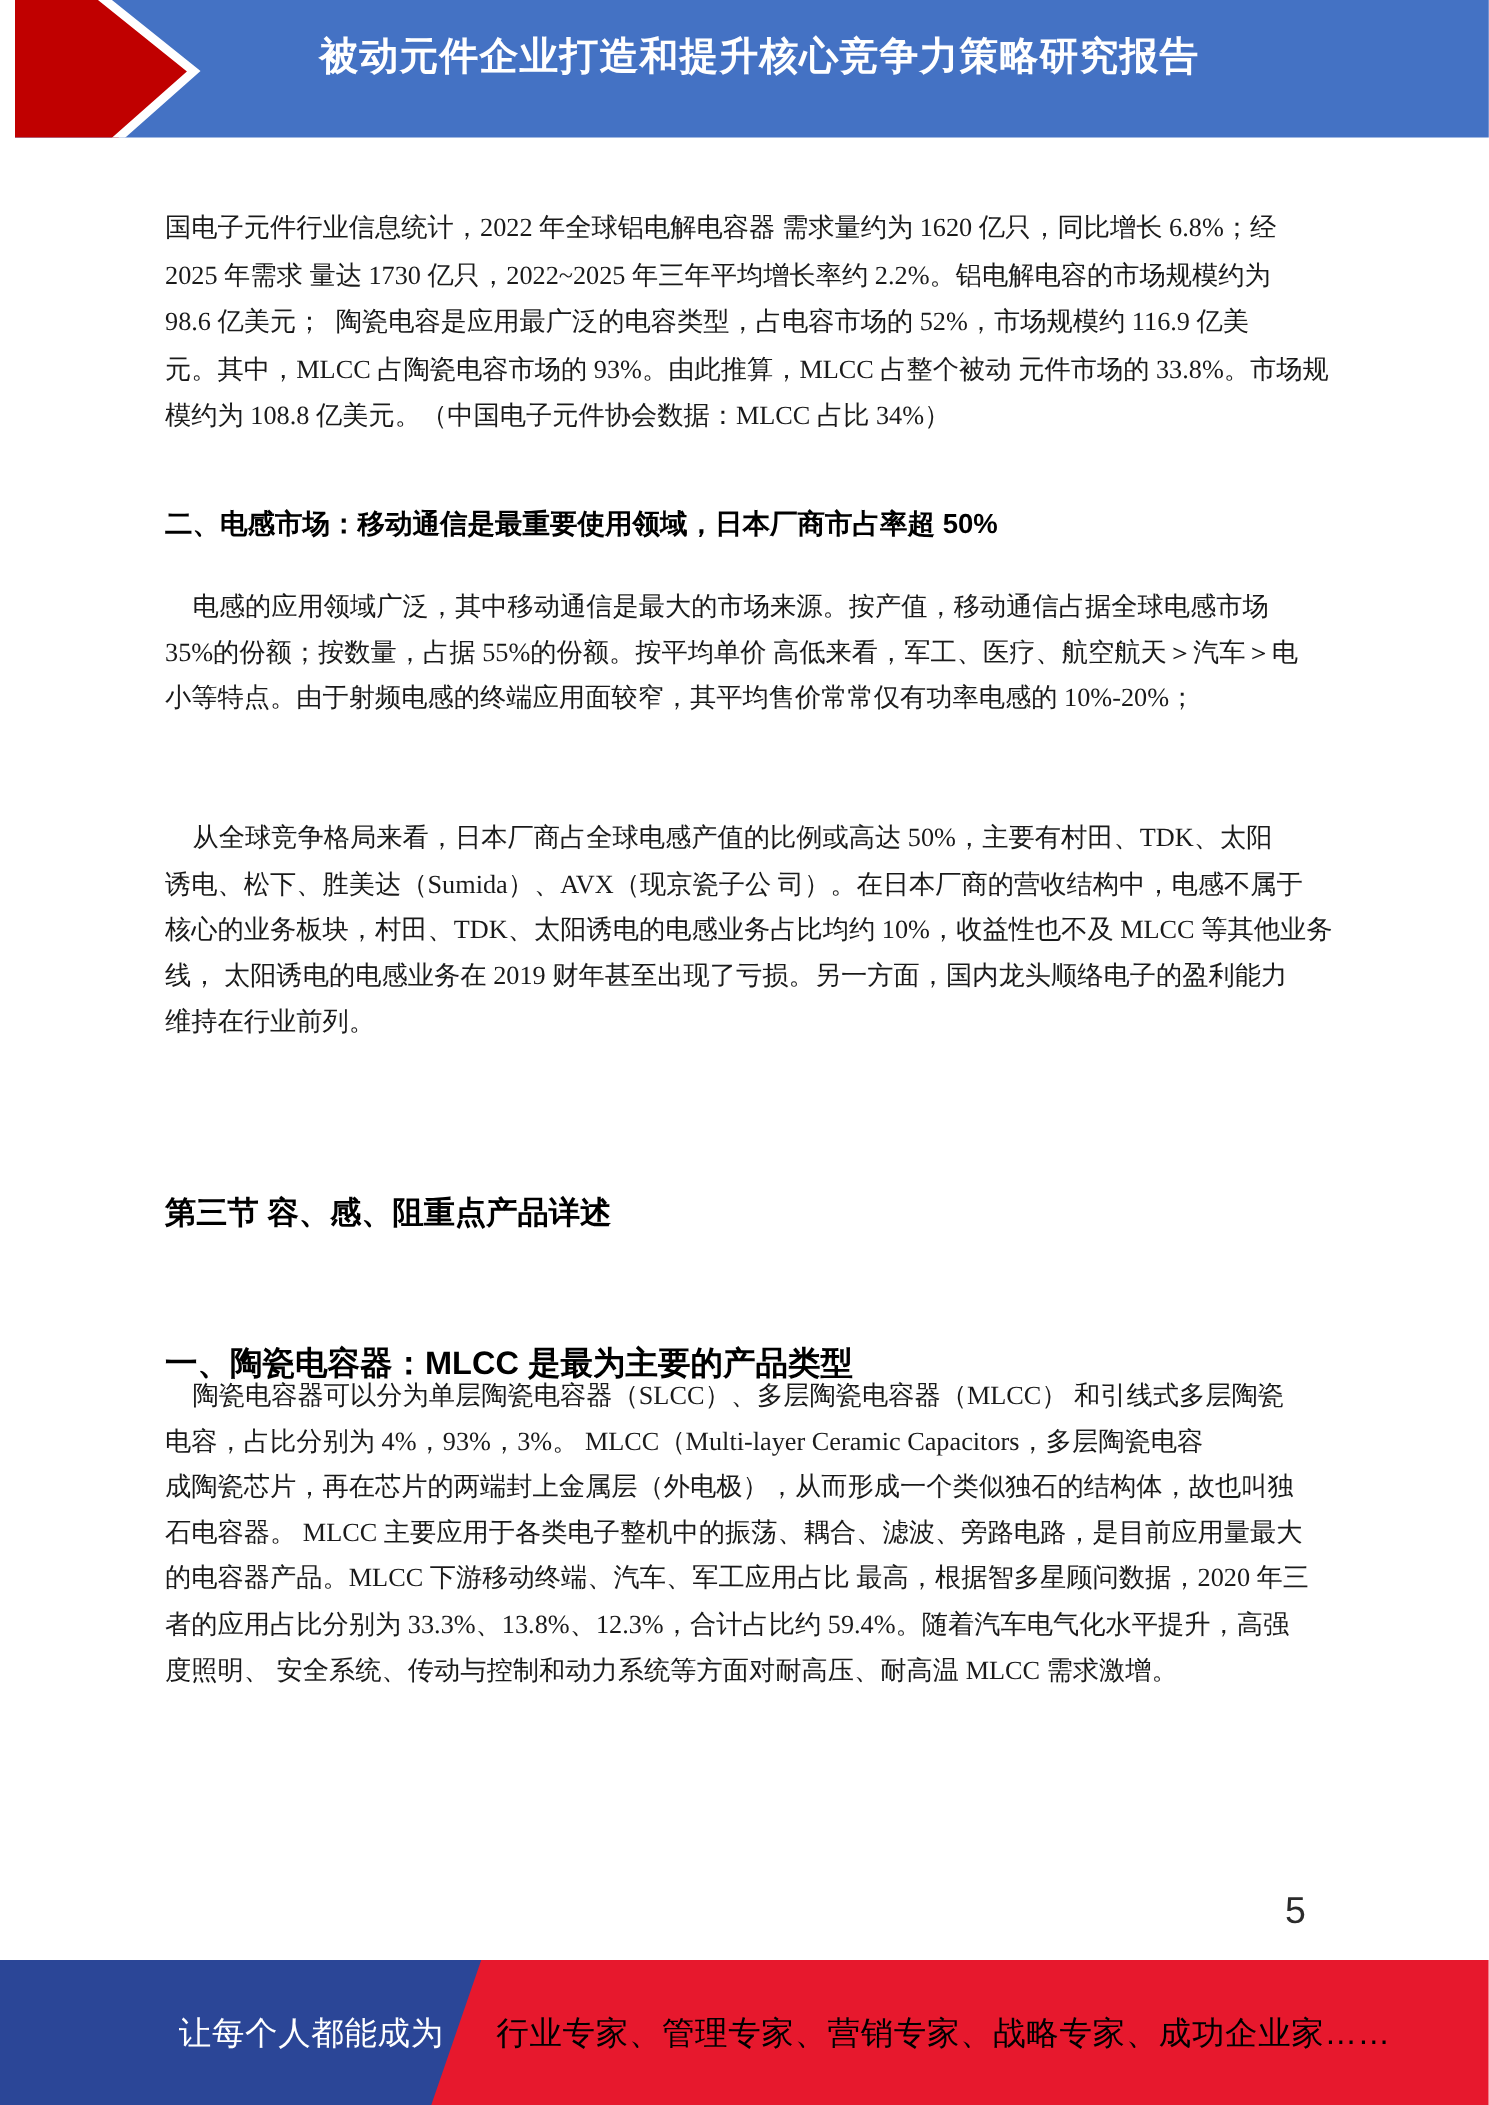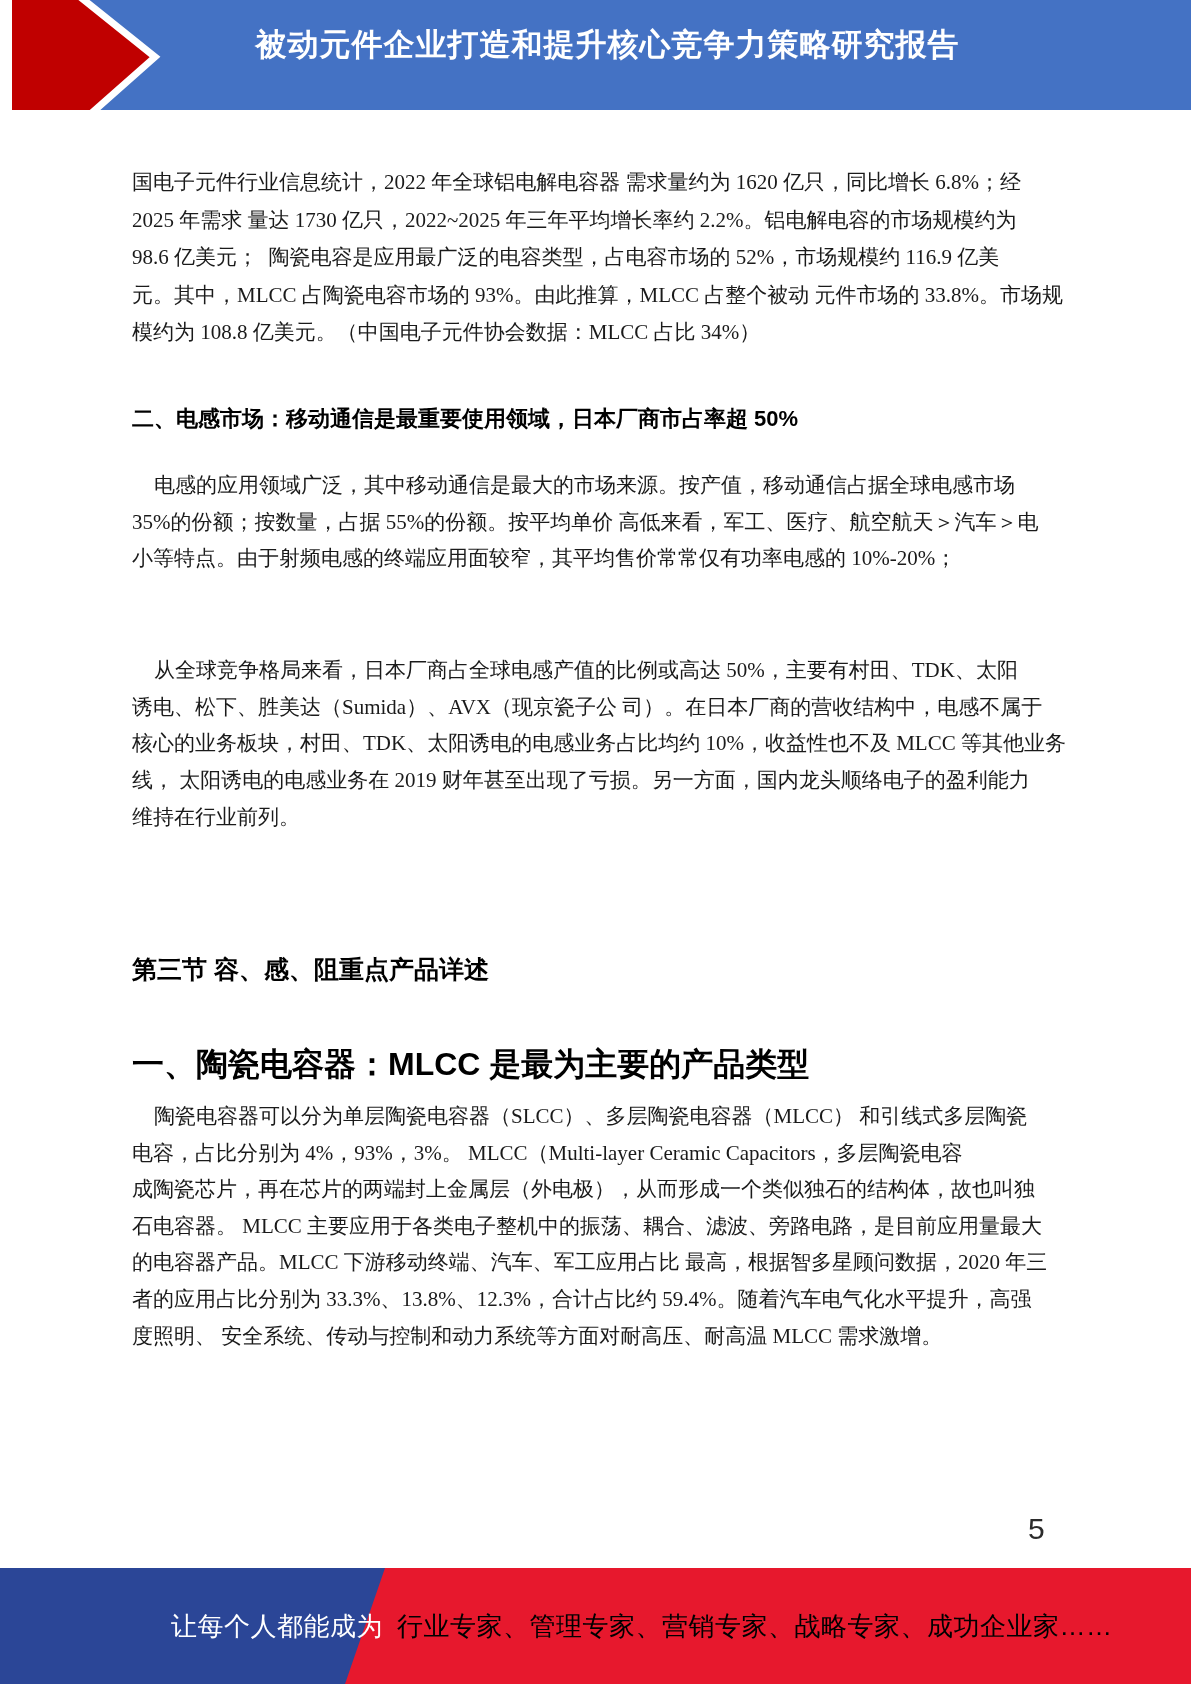--- a/index.html
+++ b/index.html
@@ -28,41 +28,40 @@
   #para2{top:467px;}  #para2 .line{line-height:36.5px;}
   #para3{top:652px;}  #para3 .line{line-height:36.7px;}
   #para4{top:1098px;} #para4 .line{line-height:36.6px;}
   .heading{
     position:absolute;left:132px;width:980px;color:#000000;
     font-family:"Liberation Sans","DejaVu Sans",sans-serif;
     font-weight:bold;white-space:pre;
   }
   #heading1{top:386px;font-size:22px;}
   #heading2{top:932px;font-size:25px;}
-  #heading3{top:1016px;font-size:32px;}
+  #heading3{top:1051px;font-size:26px;}
   
   .page-number{
     position:absolute;left:1028px;top:1512px;font-size:30px;color:#2b2b2b;
     font-family:"Liberation Sans","DejaVu Sans",sans-serif;
   }
   
   .footer-band{
     position:absolute;left:0;top:1568px;width:1191px;height:116px;
     background:#E7182D;
   }
   .footer-blue{
     position:absolute;left:0;top:0;width:420px;height:116px;
     background:#2B4697;
     clip-path:polygon(0 0,385px 0,345px 100%,0 100%);
   }
   .footer-left-text{
     position:absolute;left:143px;top:0;height:116px;display:flex;align-items:center;
     color:#ffffff;font-size:26px;letter-spacing:0.5px;
     font-family:"Liberation Sans","DejaVu Sans",sans-serif;
-    margin-left:28px;
   }
   .footer-right-text{
     position:absolute;left:397px;top:0;height:116px;display:flex;align-items:center;
     color:#000000;font-size:26px;letter-spacing:0.5px;
     font-family:"Liberation Sans","DejaVu Sans",sans-serif;
   }
 </style>
 </head>
 <body>
 

